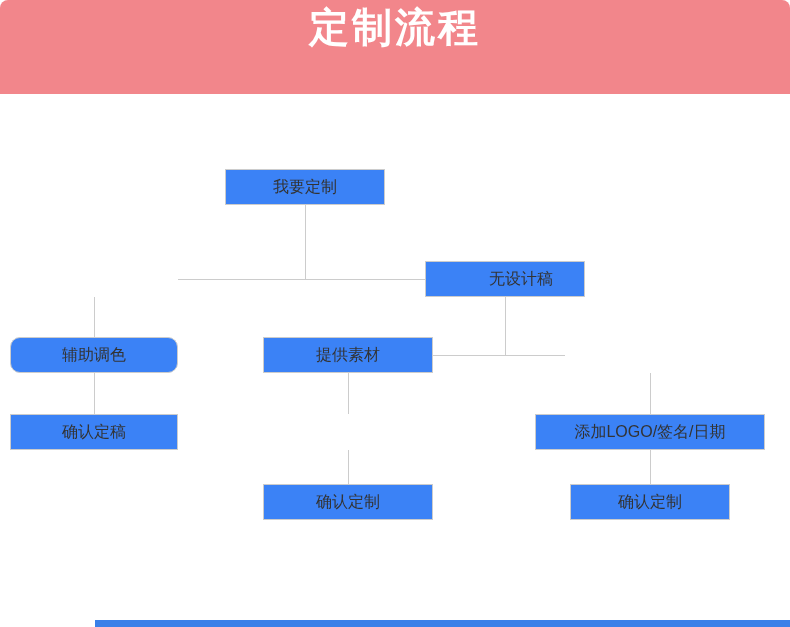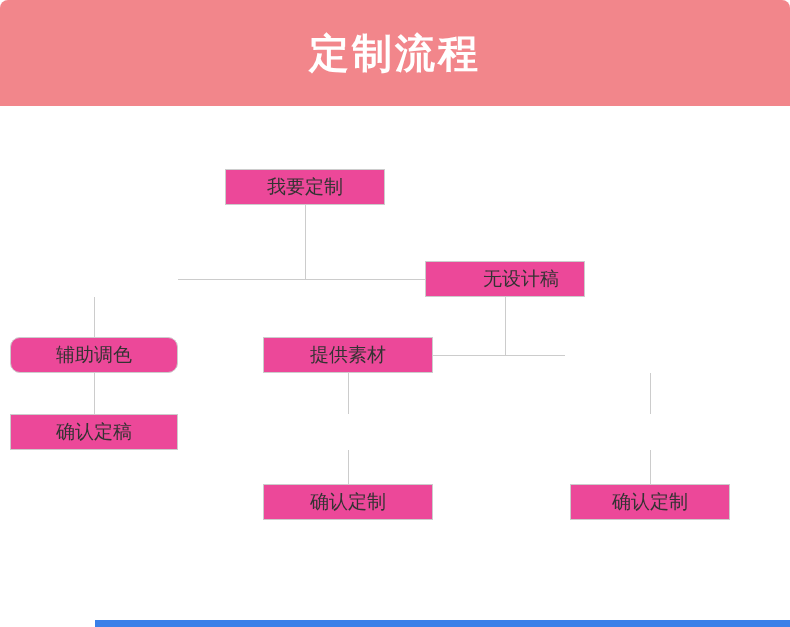--- a/index.html
+++ b/index.html
@@ -19,42 +19,41 @@
     width: 790px;
     height: 627px;
     background: #ffffff;
     overflow: hidden;
     margin: 0 auto;
   }
 
   .header {
     position: absolute;
     left: 0; top: 0; right: 0;
-    height: 106px;
+    height: 94px;
     background: var(--header-bg);
     border-radius: 8px 8px 0 0;
     display: flex;
-    align-items: center;
     justify-content: center;
   }
   .header-title {
     color: var(--header-text);
     font-size: 40px;
     font-weight: bold;
     letter-spacing: 3px;
   }
 
   .node {
     position: absolute;
-    background: #ec4899;
+    background: #3b82f6;
     border: 1px solid var(--node-border);
     display: flex;
     align-items: center;
     justify-content: center;
-    font-size: 19px;
+    font-size: 16px;
     color: var(--node-text);
     white-space: nowrap;
   }
 
   .line {
     position: absolute;
     background: var(--line);
   }
 
   .footer-bar {
@@ -92,20 +91,21 @@
   <div class="node" style="left:425px; top:261px; width:160px; height:36px;padding-left:32px;">无设计稿</div>
 
   <div class="node" style="left:10px; top:337px; width:168px; height:36px;border-radius:10px;">辅助调色</div>
 
   <div class="node" style="left:263px; top:337px; width:170px; height:36px;">提供素材</div>
 
 
   <div class="node" style="left:10px; top:414px; width:168px; height:36px;">确认定稿</div>
 
 
+  <div class="node" style="left:535px; top:414px; width:230px; height:36px;">添加LOGO/签名/日期</div>
 
   <div class="node" style="left:263px; top:484px; width:170px; height:36px;">确认定制</div>
 
   <div class="node" style="left:570px; top:484px; width:160px; height:36px;">确认定制</div>
 
   <div class="footer-bar"></div>
 
 </div>
 
 </body></html>

